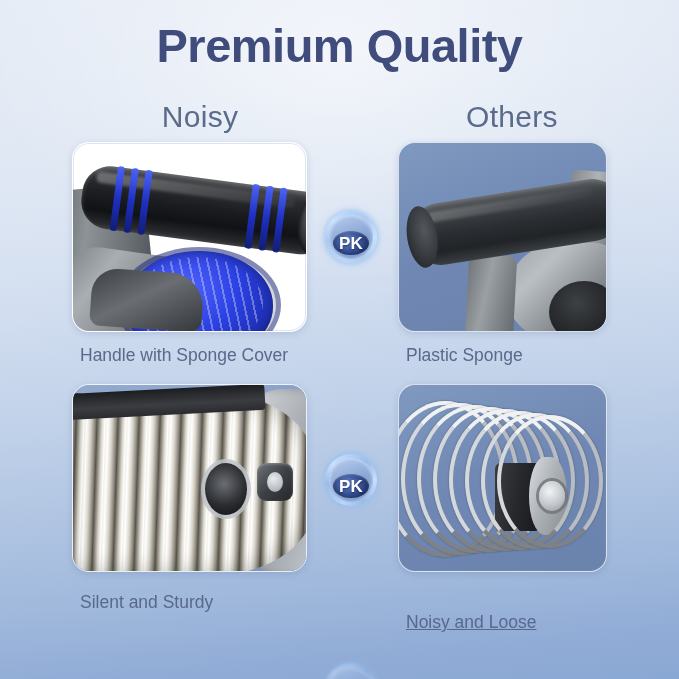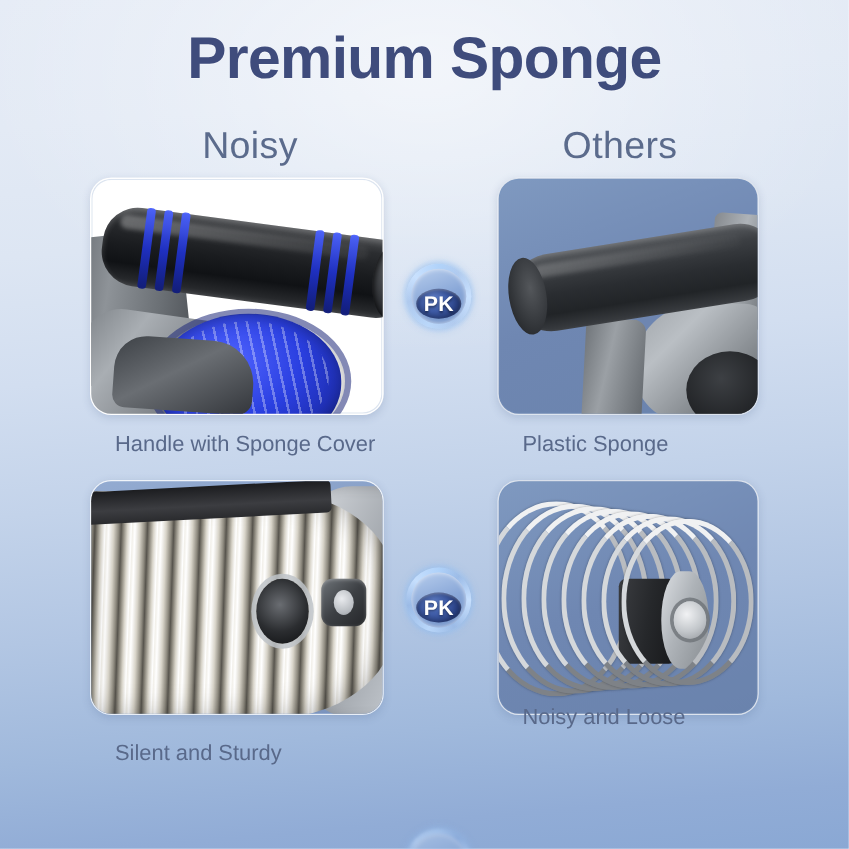--- a/index.html
+++ b/index.html
@@ -49,21 +49,21 @@
   .col-head {
     position: absolute;
     top: 100px;
     font-size: 30px;
     color: #5b6b8c;
     text-align: center;
     width: 240px;
     letter-spacing: 0.3px;
   }
   .col-head.ours   { left: 80px; }
-  .col-head.others { left: 376px; text-align: center; }
+  .col-head.others { left: 392px; text-align: center; }
 
   
   .card {
     position: absolute;
     border-radius: 17px;
     overflow: hidden;
     border: 1.5px solid rgba(255,255,255,0.75);
     box-shadow: 0 2px 7px rgba(60,85,130,0.18),
                 inset 0 0 0 1px rgba(120,150,195,0.25);
   }
@@ -378,33 +378,32 @@
     line-height: 1;
     text-shadow: 0 1px 2px rgba(0,0,0,0.45);
   }
 
   
   .caption {
     position: absolute;
     font-size: 17.5px;
     color: #59698a;
     white-space: nowrap;
-    margin-left: 12px;
   }
   .caption.c1 { left: 80px;  top: 345px; }
   .caption.c2 { left: 406px; top: 345px; }
   .caption.c3 { left: 80px;  top: 592px; }
-  .caption.c4 { left: 406px; top: 563px; }
+  .caption.c4 { left: 406px; top: 612px; text-decoration: underline; }
 </style>
 </head>
 <body>
 
 <div class="bg-bloom"></div>
 
-<div class="page-title">Premium Sponge</div>
+<div class="page-title">Premium Quality</div>
 
 <div class="col-head ours">Noisy</div>
 <div class="col-head others">Others</div>
 
 <div class="card r1 left ours-bg">
   <div class="card-inner">
     <div class="o1-armL"></div>
     <div class="o1-armL2"></div>
     <div class="o1-wheel"></div>
     <div class="o1-wheelrim"></div>

